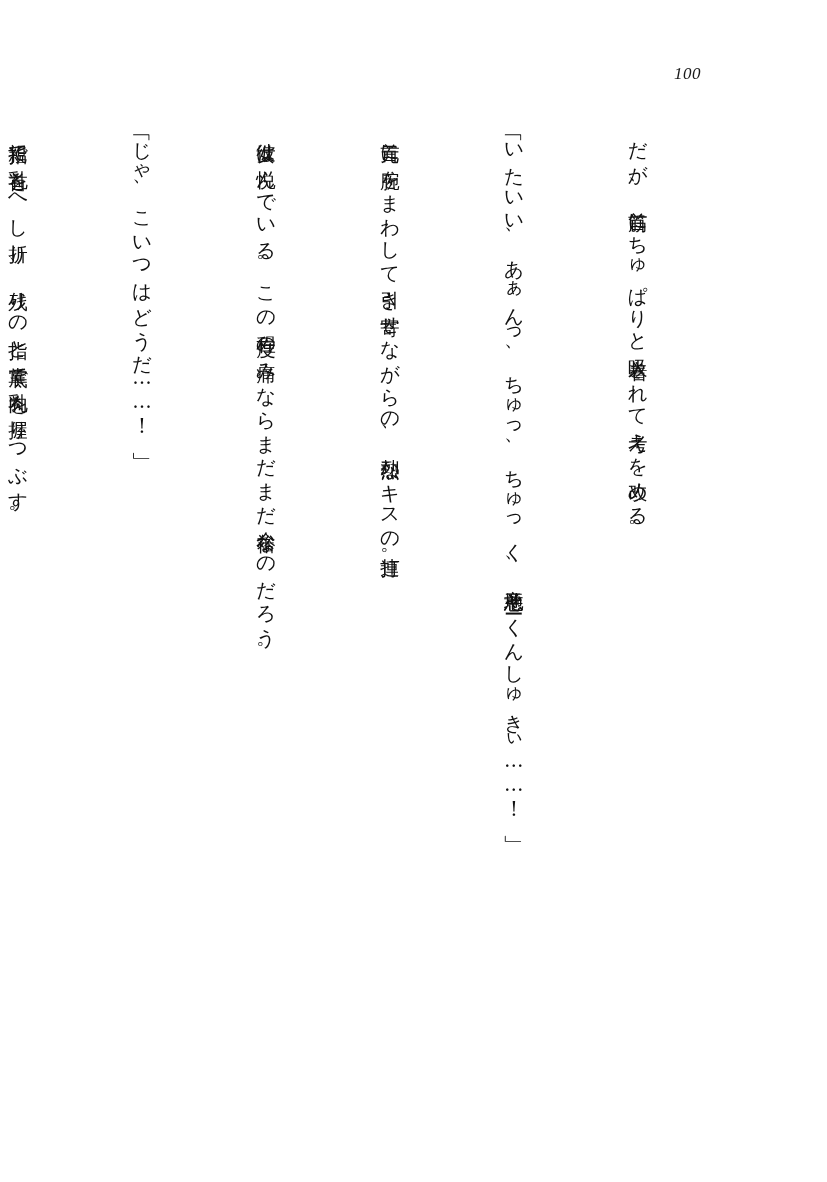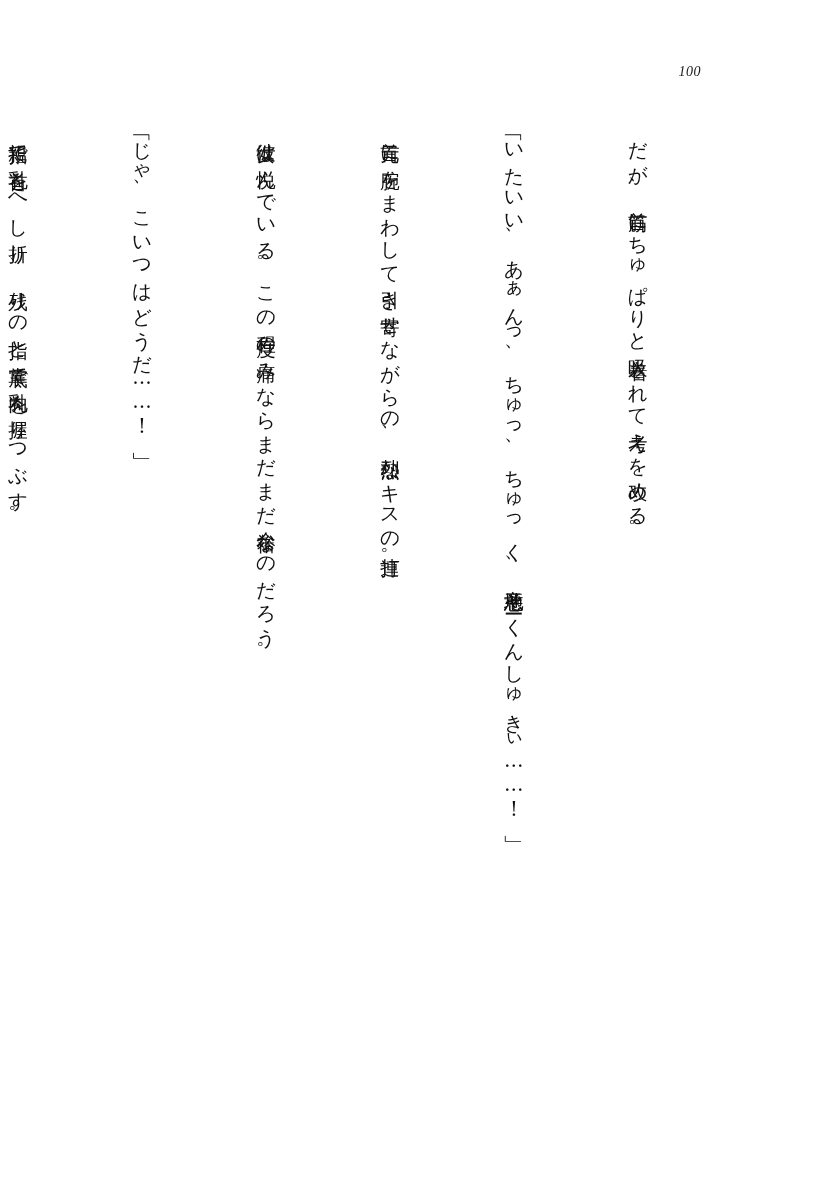--- a/index.html
+++ b/index.html
@@ -18,21 +18,21 @@
     background: #ffffff;
     overflow: hidden;
     box-sizing: border-box;
   }
   .page-number {
     position: absolute;
     top: 64px;
     right: 126px;
     font-family: "Liberation Serif", "DejaVu Serif", serif;
     font-style: italic;
-    font-size: 14px;
+    font-size: 17px;
     color: #1a1a1a;
     letter-spacing: 0.5px;
   }
   .body-text {
     position: absolute;
     top: 128px;
     right: 86px;
     left: 92px;
     bottom: 120px;
     writing-mode: vertical-rl;

